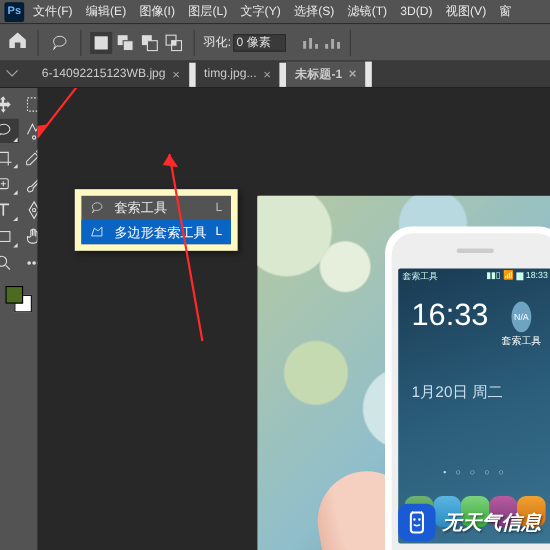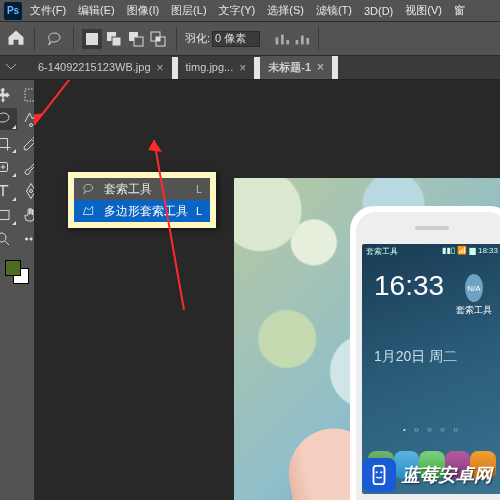--- a/index.html
+++ b/index.html
@@ -364,17 +364,17 @@
     <div class="wm">
       <div class="wm-icon">
         <svg viewBox="0 0 24 24">
             <rect x="6" y="2" width="12" height="20" rx="3" fill="none" stroke="#fff" stroke-width="2"></rect>
             <circle cx="9.5" cy="9" r="1.2"></circle>
             <circle cx="14.5" cy="9" r="1.2"></circle>
             <path d="M9 14c1 1.5 5 1.5 6 0" stroke="#fff" fill="none" stroke-width="1.5"></path>
             <path d="M8 2l-1-1M16 2l1-1" stroke="#fff"></path>
           </svg>
       </div>
-      <span class="wm-text">蓝莓安卓网</span>
+      <span class="wm-text">无天气信息</span>
     </div>
 
   </div>
 </div>
 
 </body></html>

